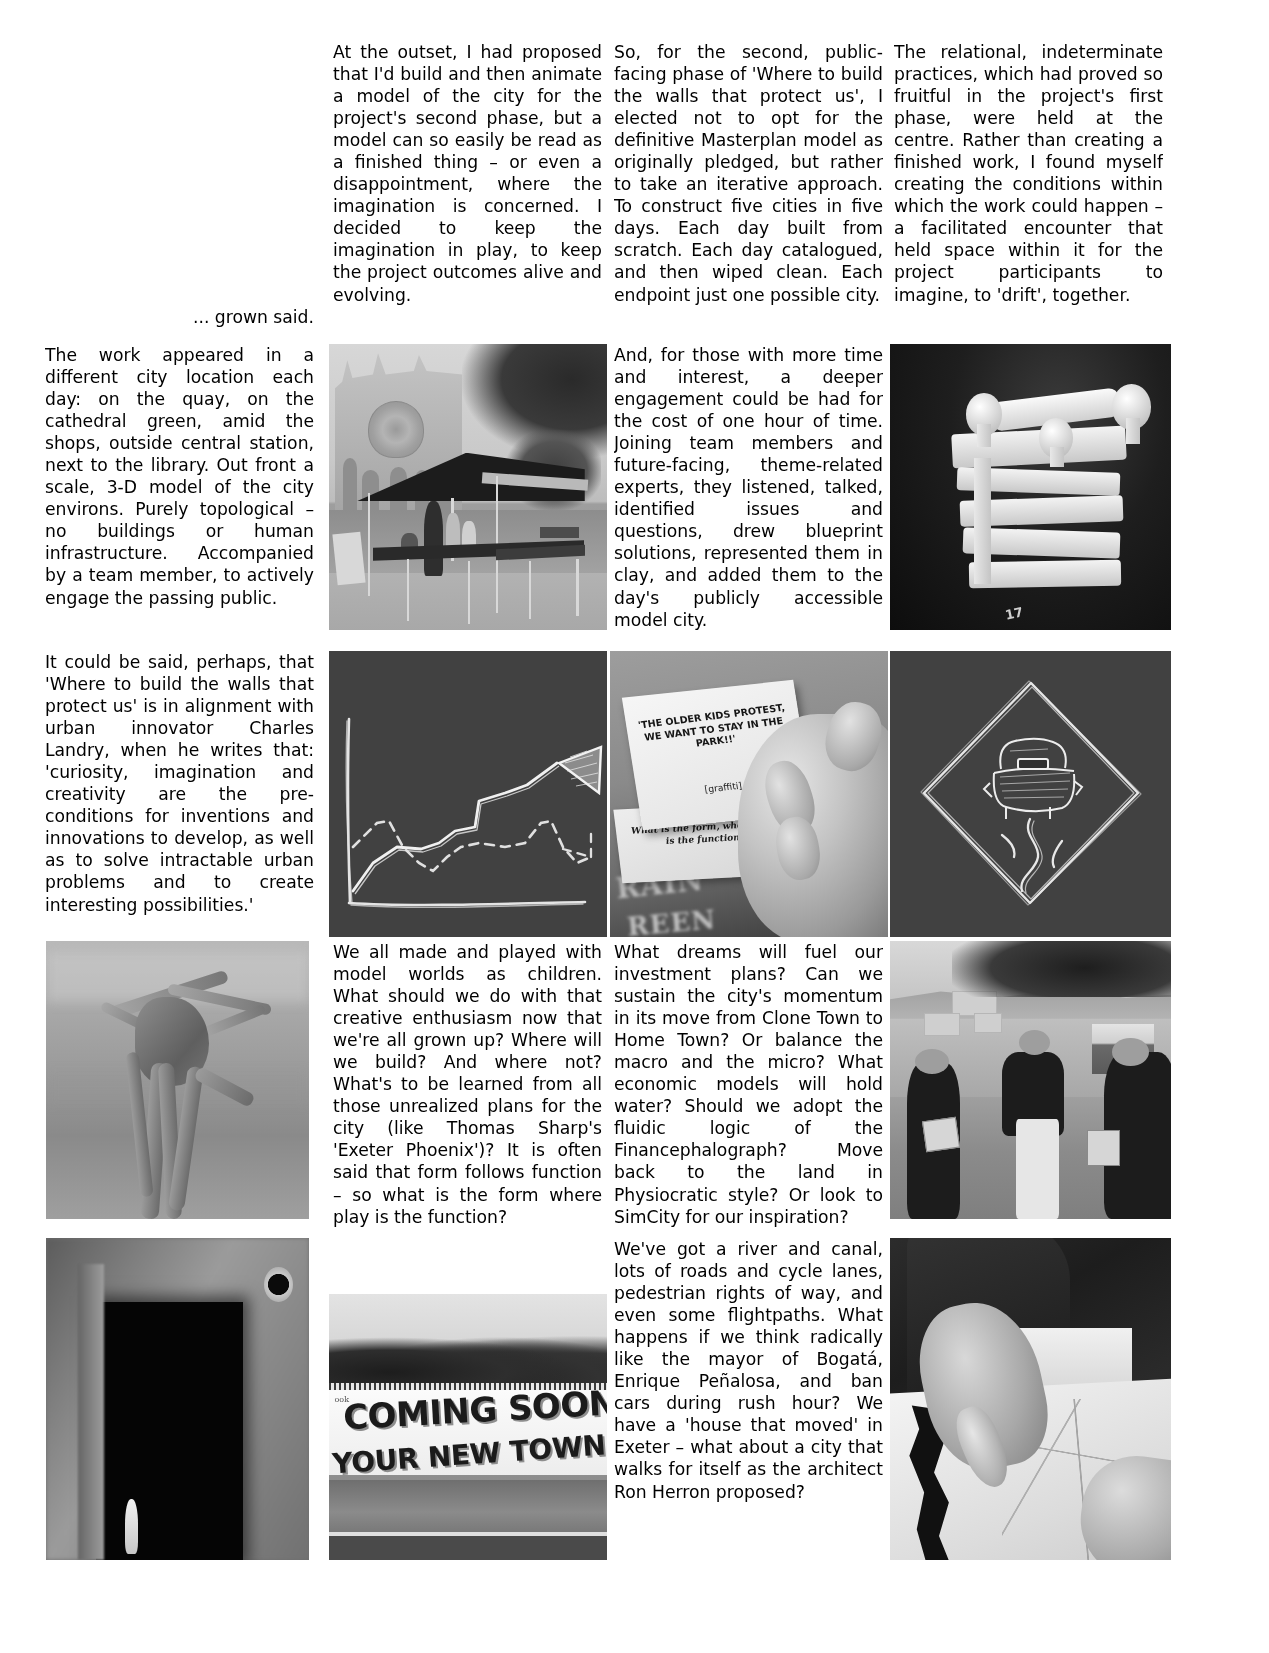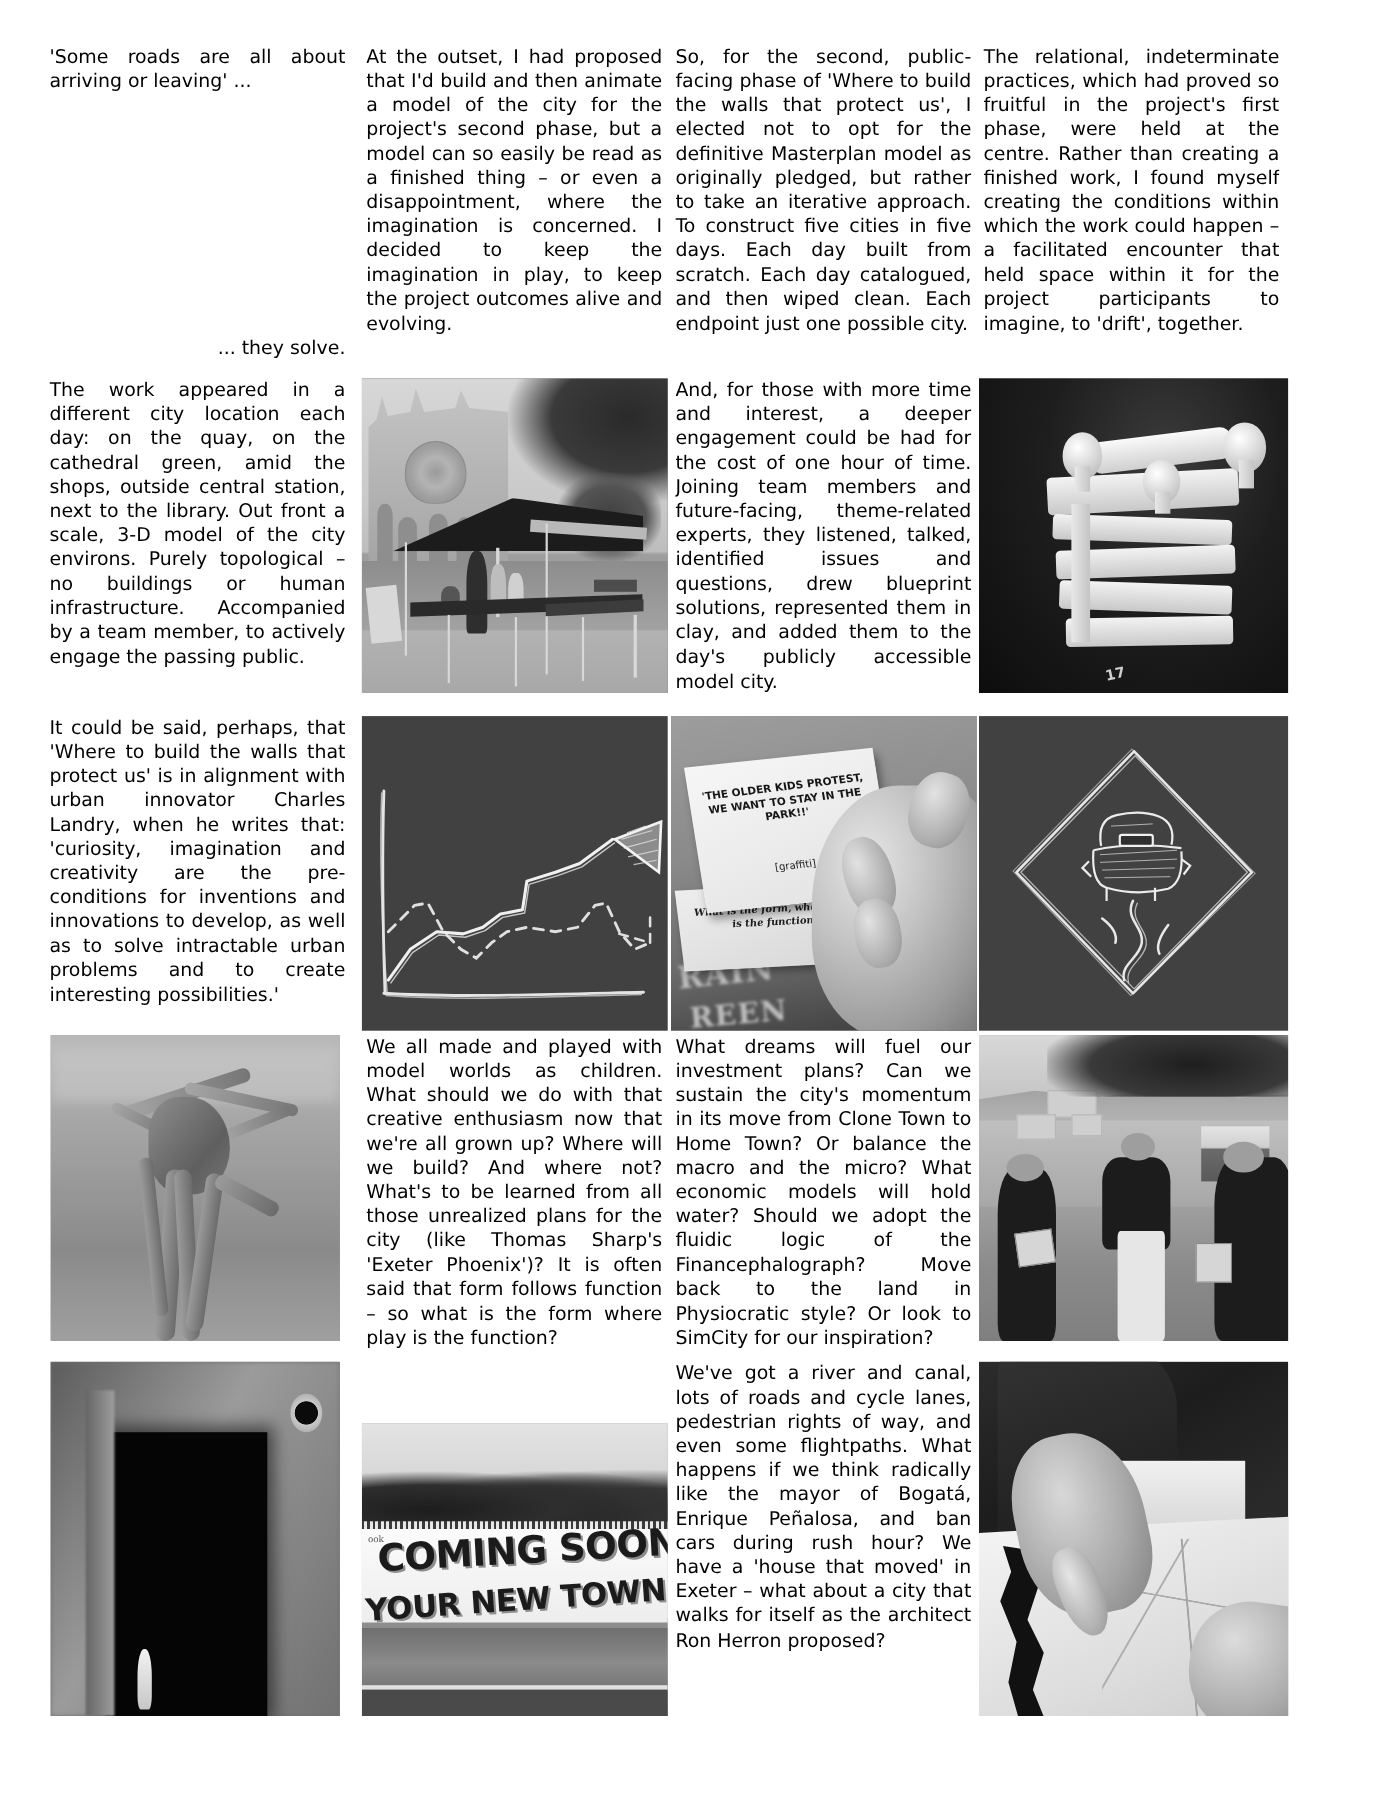--- a/index.html
+++ b/index.html
@@ -411,23 +411,22 @@
     position: absolute; left: 46%; top: 28%; width: 40%; height: 22%;
     background: linear-gradient(180deg,#f0f0f0,#d5d5d5);
   }
 </style>
 </head>
 <body>
 
 <div class="page">
  <div class="grid">
 
-  <div class="cell txt" style="left:0px; top:0px; width:269px;">'Some roads are all about arriving or leaving' ...</div>
-
-  <div class="cell txt right" style="left:0px; top:265px; width:269px;">... they solve.</div>
+
+  <div class="cell txt right" style="left:0px; top:265px; width:269px;">... grown said.</div>
 
   <div class="cell txt" style="left:288px; top:0px; width:269px;">At the outset, I had proposed that I'd build and then animate a model of the city for the project's second phase, but a model can so easily be read as a finished thing – or even a disappointment, where the imagination is concerned. I decided to keep the imagination in play, to keep the project outcomes alive and evolving.</div>
 
   <div class="cell txt" style="left:569px; top:0px; width:269px;">So, for the second, public-facing phase of 'Where to build the walls that protect us', I elected not to opt for the definitive Masterplan model as originally pledged, but rather to take an iterative approach. To construct five cities in five days. Each day built from scratch. Each day catalogued, and then wiped clean. Each endpoint just one possible city.</div>
 
   <div class="cell txt" style="left:849px; top:0px; width:269px;">The relational, indeterminate practices, which had proved so fruitful in the project's first phase, were held at the centre. Rather than creating a finished work, I found myself creating the conditions within which the work could happen – a facilitated encounter that held space within it for the project participants to imagine, to 'drift', together.</div>
 
   <div class="cell txt" style="left:0px; top:303px; width:269px;">The work appeared in a different city location each day: on the quay, on the cathedral green, amid the shops, outside central station, next to the library. Out front a scale, 3-D model of the city environs. Purely topological – no buildings or human infrastructure. Accompanied by a team member, to actively engage the passing public.</div>
 
   <div class="photo p-gazebo" style="left:284px; top:303px; width:278px; height:286px;">

